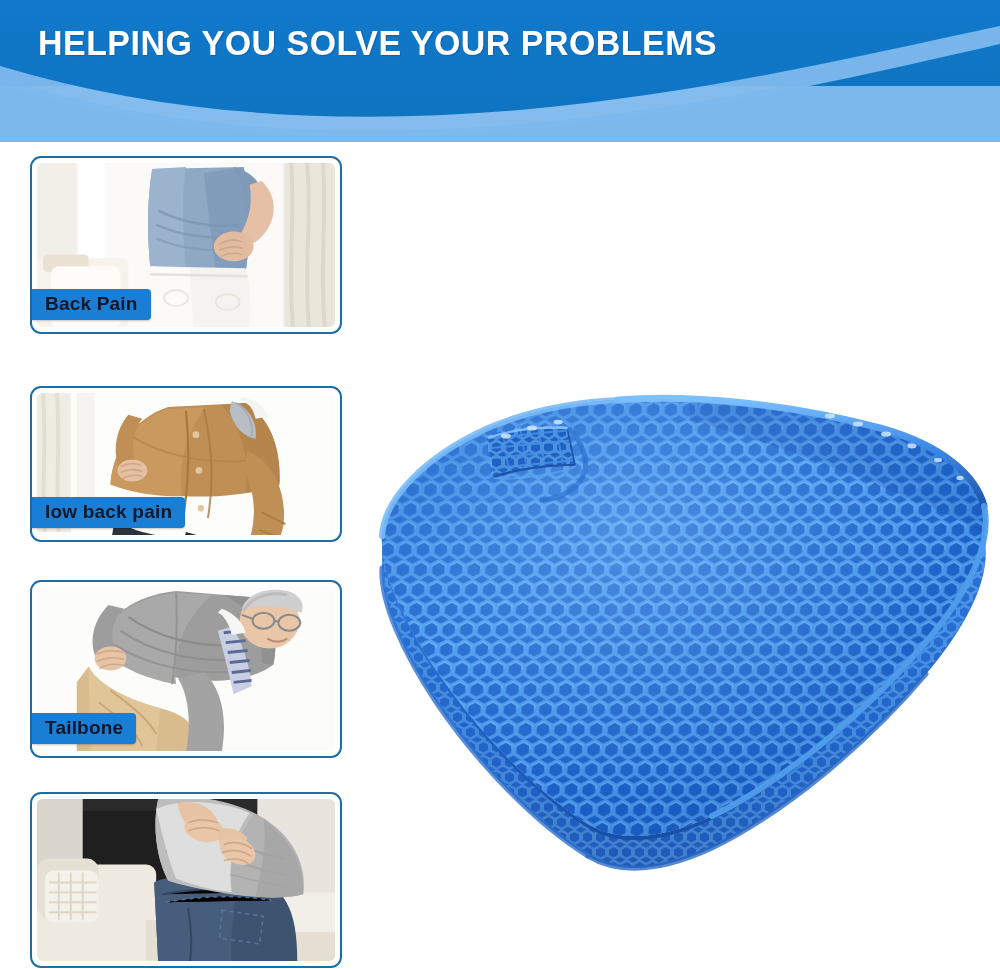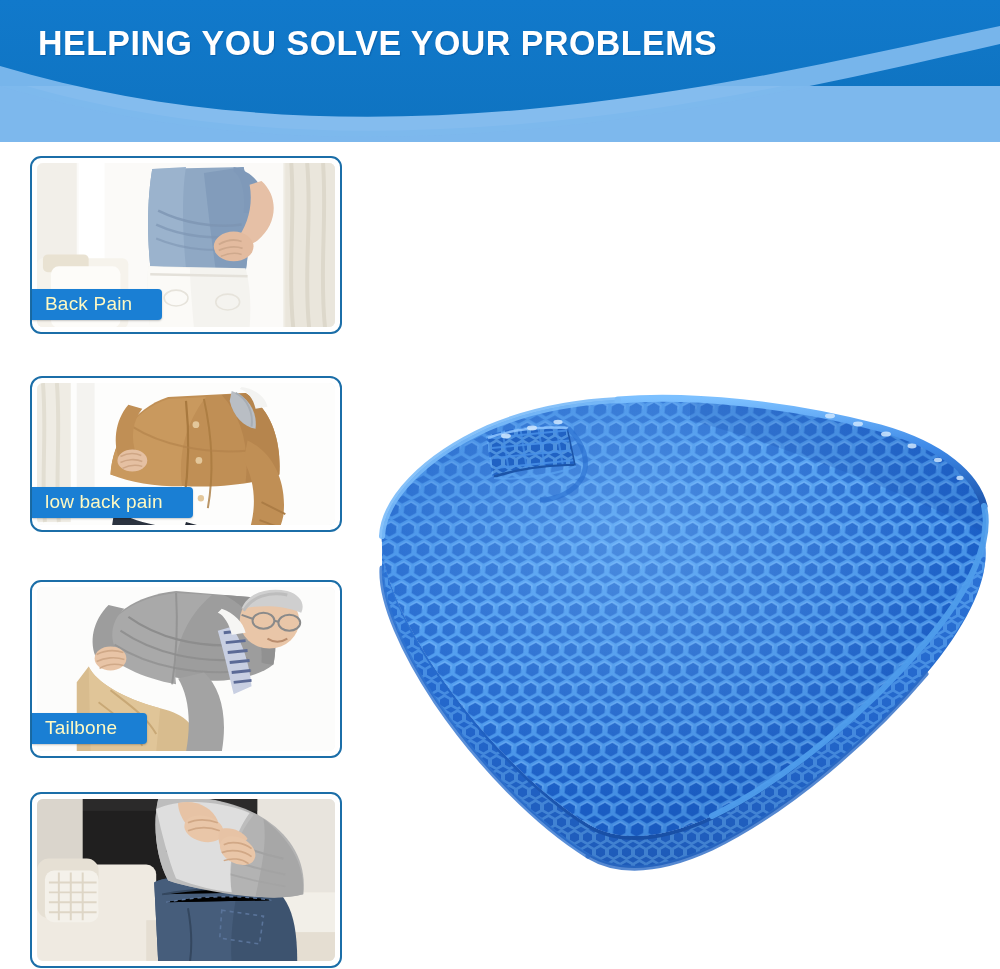--- a/index.html
+++ b/index.html
@@ -34,28 +34,29 @@
     box-sizing:border-box;
     padding:5px;
   }
   .card-media{
     position:relative;width:100%;height:100%;
     border-radius:6px;overflow:hidden;background:#f4f4f2;
   }
   .card-label{
     position:absolute;left:0;bottom:12px;
     background:#1a7fd4;
-    color:#fef9c3;
+    color:#0f172a;
     font-size:19px;
-    padding:4px 30px 5px 13px;
+    padding:4px 13px 5px 13px;
     border-radius:0 4px 4px 0;
     white-space:nowrap;
     z-index:9;
     box-shadow:0 1px 2px rgba(0,0,0,.22);
     letter-spacing:.2px;
+    font-weight:bold;
   }
 
   
   .scene{position:absolute;inset:0;}
 
   
   .product{position:absolute;left:360px;top:380px;width:640px;height:500px;}
 </style>
 </head>
 <body>
@@ -123,21 +124,21 @@
           <path d="M112,104 C110,128 112,150 114,166 L214,166 C216,142 214,120 210,106 Z" fill="#f4f3ef"></path>
           <path d="M112,104 C110,128 112,150 114,166 L158,166 C156,142 154,120 154,106 Z" fill="#fbfaf7"></path>
           <path d="M114,112 L212,114" stroke="#e4e1da" stroke-width="2.5"></path>
           <ellipse cx="140" cy="136" rx="12" ry="8" fill="none" stroke="#e6e3db" stroke-width="1.6"></ellipse>
           <ellipse cx="192" cy="140" rx="12" ry="8" fill="none" stroke="#e6e3db" stroke-width="1.6"></ellipse>
         </svg>
       </div>
       <div class="card-label">Back Pain</div>
     </div>
 
-    <div class="card" style="top:220px;height:156px;border-radius:12px;">
+    <div class="card" style="top:230px;height:156px;">
       <div class="card-media">
         <svg class="scene" viewBox="0 0 300 166" preserveAspectRatio="none">
           <rect width="300" height="166" fill="#fdfdfc"></rect>
 
           <rect x="0" y="0" width="34" height="140" fill="#efece4"></rect>
           <path d="M6,0 C10,50 4,100 8,140" stroke="#e2ded2" stroke-width="4" fill="none"></path>
           <path d="M20,0 C24,50 18,100 22,140" stroke="#e2ded2" stroke-width="4" fill="none"></path>
           <rect x="40" y="0" width="18" height="122" fill="#f4f3f0"></rect>
 
           <path d="M78,128 C96,140 140,150 186,150 L196,166 L72,166 Z" fill="#2b3340"></path>

